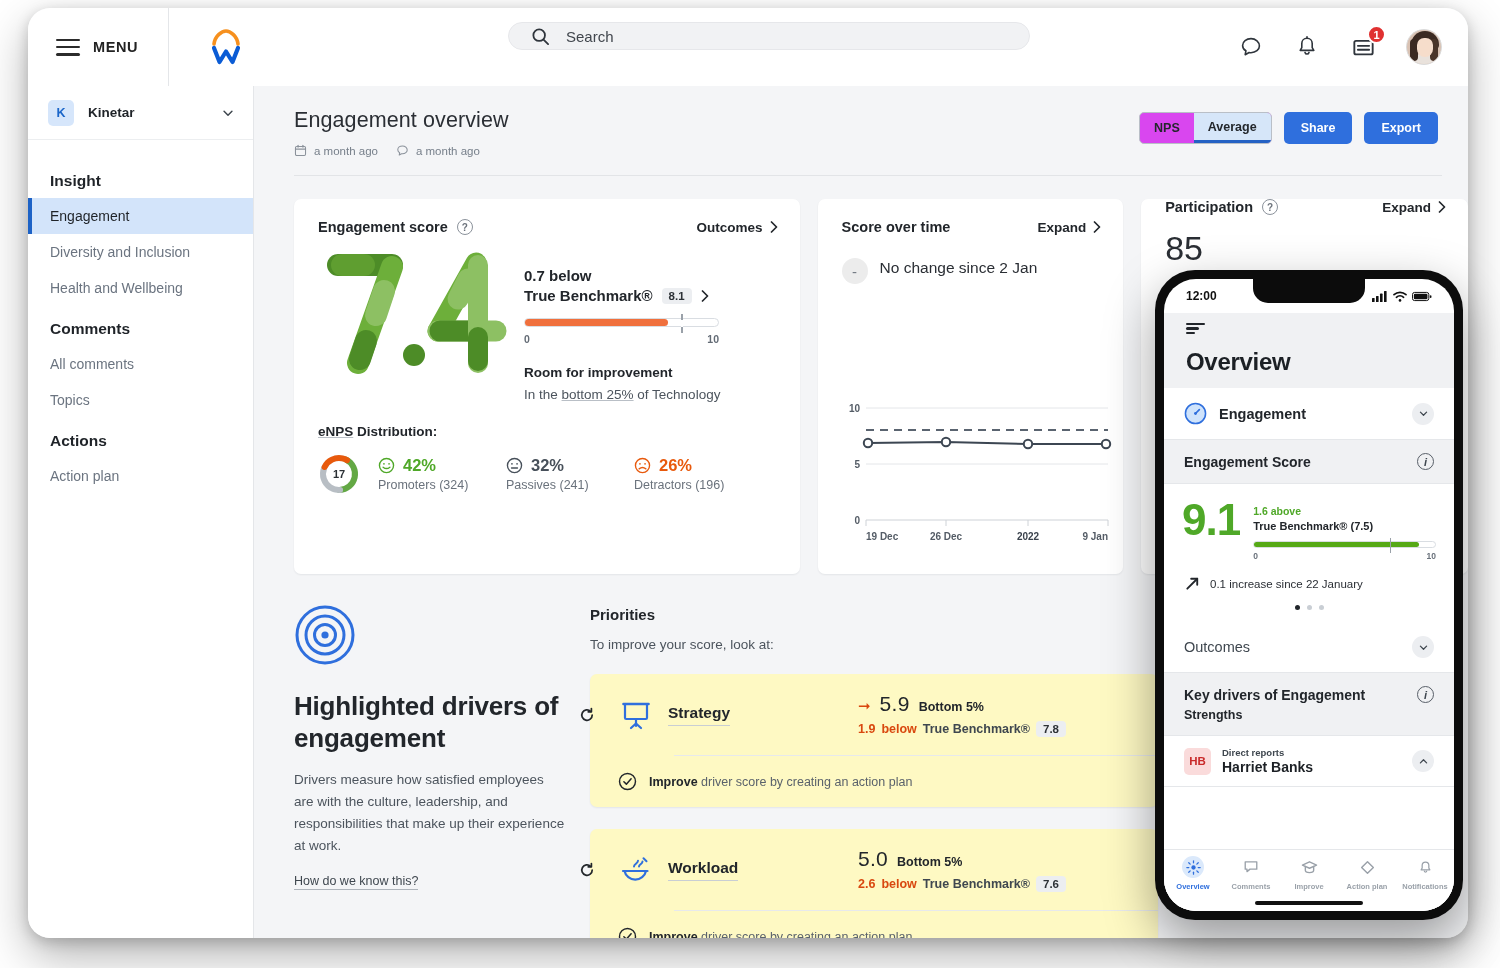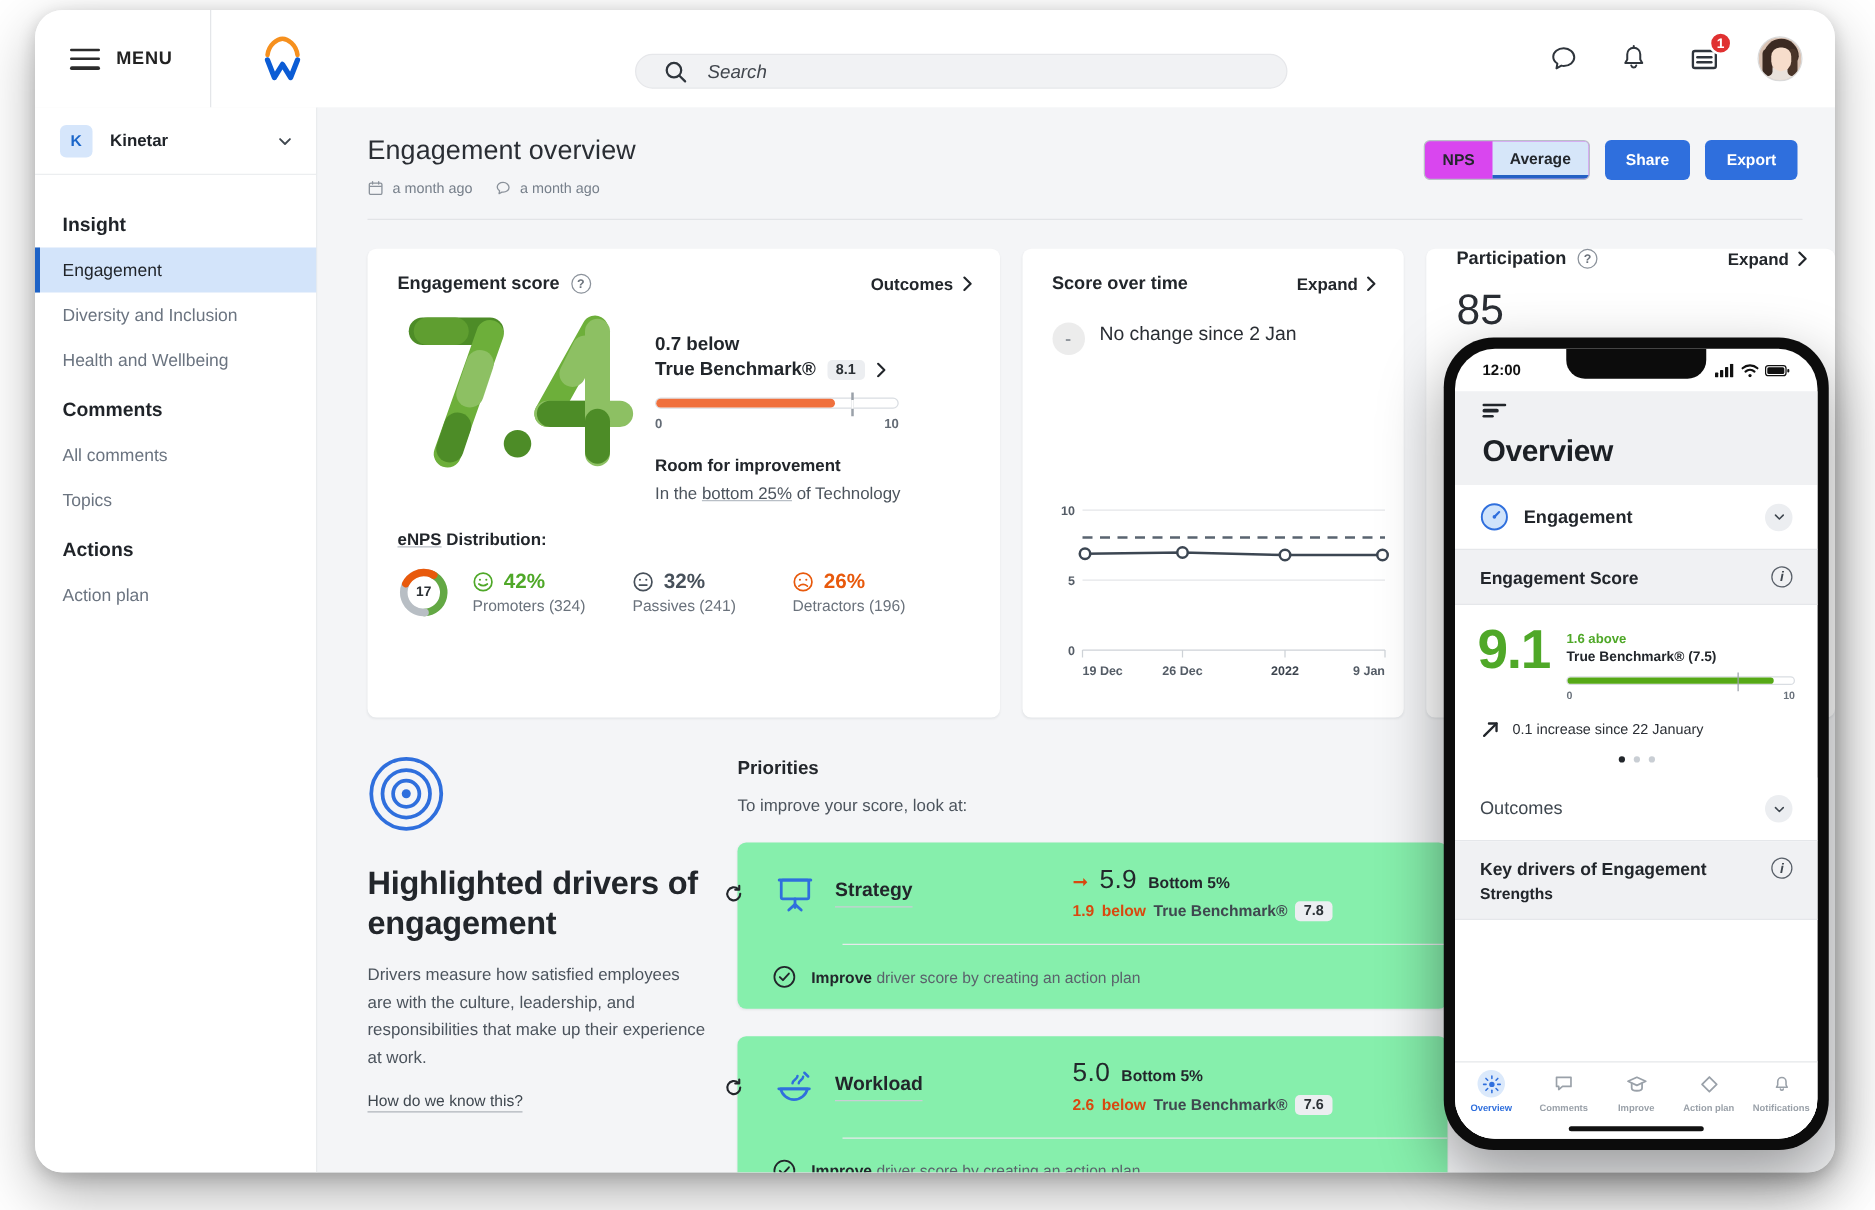--- a/index.html
+++ b/index.html
@@ -30,21 +30,21 @@
     display:flex; align-items:center; gap:13px;
     height:78px; padding: 0 30px 0 28px;
     border-right:1px solid #e4e6e9;
   }
   .burger { width:24px; height:17px; display:flex; flex-direction:column; justify-content:space-between; }
   .burger i { display:block; height:2.6px; background:#2b2b2b; border-radius:2px; }
   .menu-label { font-size:14.5px; font-weight:700; letter-spacing:.6px; color:#222; }
   .wd-logo { width: 58px; margin-left: 28px; display:flex; justify-content:center; }
   .wd-logo svg { display:block; }
 
-  .searchwrap { position:absolute; left:480px; top:35px; width:522px; height:28px;font-style:italic; }
+  .searchwrap { position:absolute; left:480px; top:14px; width:522px; height:28px; }
   .search {
     width:100%; height:100%; border-radius:22px; background:#f1f2f4;
     border:1px solid #e6e7ea; display:flex; align-items:center; padding-left:22px; gap:16px;
   }
   .search .sr-text { font-size:15px; color:#41464d; font-weight:400; }
 
   .top-actions { position:absolute; right:26px; top:0; height:78px; display:flex; align-items:center; gap:30px; }
   .ticon { position:relative; width:26px; height:26px; display:flex; align-items:center; justify-content:center; }
   .badge {
     position:absolute; top:-9px; right:-10px; min-width:19px; height:19px; padding:0 4px;
@@ -171,21 +171,21 @@
   .drv-left { width:296px; padding-right:24px; }
   .target { width:62px; height:62px; }
   .drv-h { font-size:26px; font-weight:700; color:#22262b; line-height:1.22; margin-top:25px; letter-spacing:-.2px;}
   .drv-p { font-size:13.5px; color:#4c545d; line-height:1.62; margin-top:15px; }
   .drv-link { font-size:12.5px; color:#3f474f; margin-top:17px; display:inline-block; border-bottom:1px solid #aeb4bb; padding-bottom:1px;}
 
   .drv-right { flex:1; padding-top:2px; }
   .pr-title { font-size:15px; font-weight:700; color:#22262b; }
   .pr-sub { font-size:13.5px; color:#4c545d; margin-top:14px; }
 
-  .drv-card { background:#86efac; border-radius:7px; margin-top:22px; width:568px; position:relative;
+  .drv-card { background:#fef9c3; border-radius:7px; margin-top:22px; width:568px; position:relative;
               box-shadow:0 1px 2px rgba(16,24,40,.07); }
   .drv-main { display:flex; align-items:center; padding:18px 0 18px 28px; position:relative; }
   .refresh { position:absolute; left:-12px; top:50%; margin-top:-9px; width:18px; height:18px; }
   .drv-ic { width:36px; height:34px; flex:none; display:flex; align-items:center; justify-content:center; }
   .drv-name { font-size:15.5px; font-weight:700; color:#22262b; margin-left:14px; border-bottom:1px solid #c9ced4; padding-bottom:3px;}
   .drv-stats { margin-left:auto; width:300px; }
   .drv-s1 { display:flex; align-items:baseline; gap:9px; }
   .arrow-dn { color:#d9480f; font-size:15px; line-height:1; }
   .drv-val { font-size:21px; color:#22262b; letter-spacing:.3px; }
   .drv-rank { font-size:12.5px; font-weight:700; color:#22262b; }
@@ -760,20 +760,32 @@
        </div>
 
        <div class="ph-sec" style="display:block">
          <div style="display:flex;align-items:center">
            <span class="lbl">Key drivers of Engagement</span>
            <span class="info-i">i</span>
          </div>
          <div style="font-size:12.5px;font-weight:700;color:#22262b;margin-top:5px">Strengths</div>
        </div>
 
+       <div class="ph-person">
+         <span class="ini">HB</span>
+         <span class="txt">
+           <div class="r1">Direct reports</div>
+           <div class="r2">Harriet Banks</div>
+         </span>
+         <span class="chev">
+           <svg width="11" height="11" viewBox="0 0 16 16">
+                <path d="M3.5 10 L8 5.5 L12.5 10" fill="none" stroke="#3f474f" stroke-width="1.8" stroke-linecap="round" stroke-linejoin="round"></path>
+              </svg>
+         </span>
+       </div>
 
        <div class="tabbar">
          <div class="tab on">
            <span class="ic">
              <svg width="15" height="15" viewBox="0 0 18 18">
                <circle cx="9" cy="9" r="2.6" fill="#2f6fdd"></circle>
                <g stroke="#2f6fdd" stroke-width="1.5" stroke-linecap="round">
                  <line x1="9" y1="1" x2="9" y2="3.4"></line>
                     <line x1="9" y1="14.6" x2="9" y2="17"></line>
                  <line x1="1" y1="9" x2="3.4" y2="9"></line>

